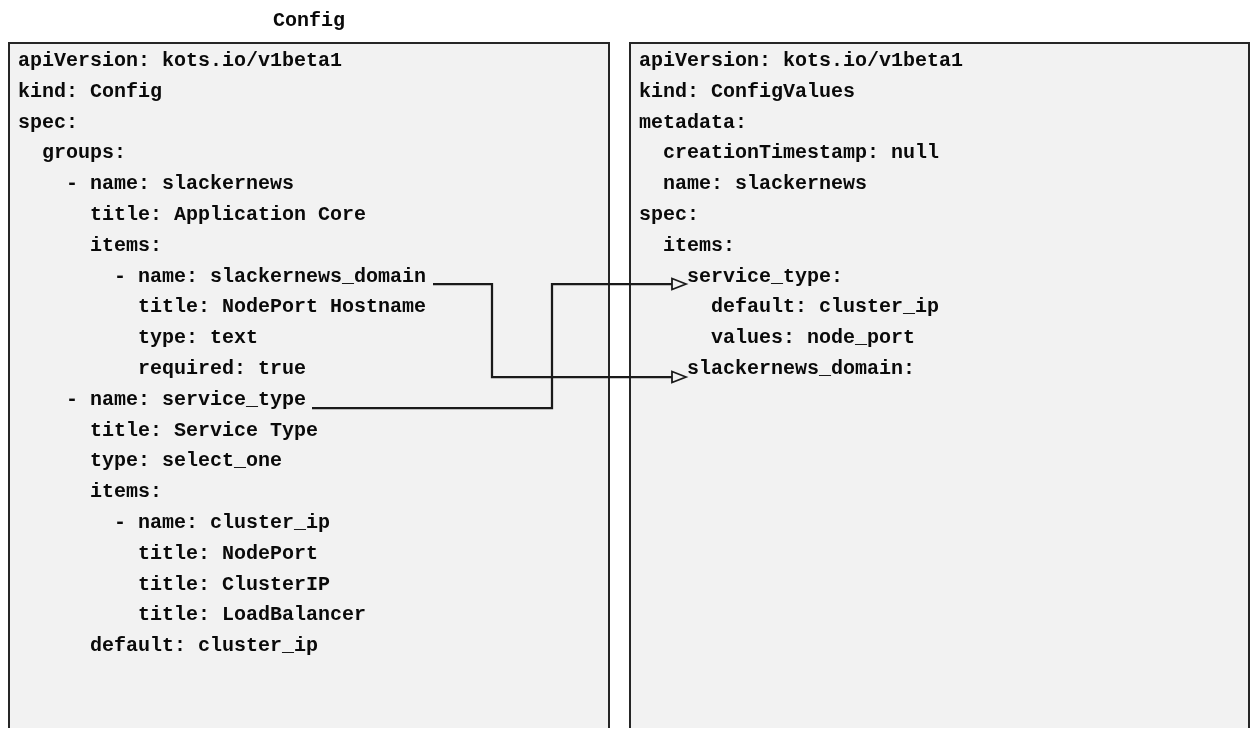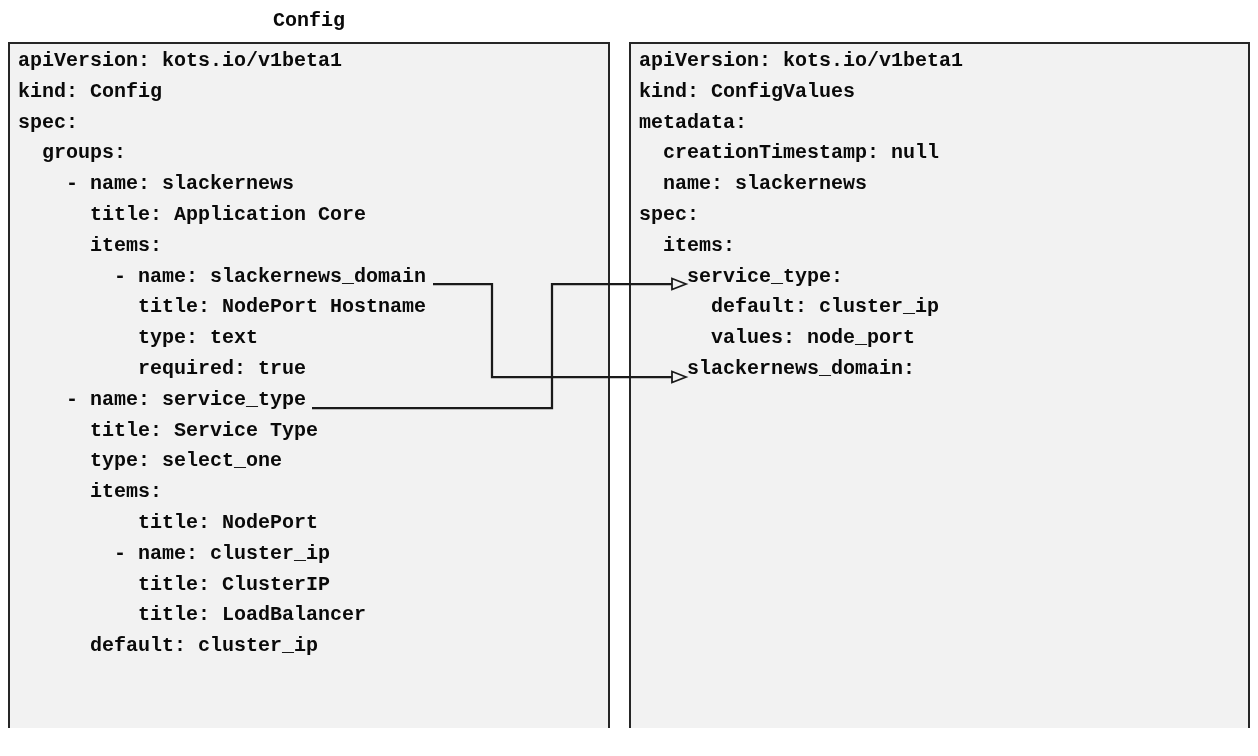--- a/index.html
+++ b/index.html
@@ -87,22 +87,22 @@
       <div class="code-line">      title: Application Core</div>
       <div class="code-line">      items:</div>
       <div class="code-line">        - name: slackernews_domain</div>
       <div class="code-line">          title: NodePort Hostname</div>
       <div class="code-line">          type: text</div>
       <div class="code-line">          required: true</div>
       <div class="code-line">    - name: service_type</div>
       <div class="code-line">      title: Service Type</div>
       <div class="code-line">      type: select_one</div>
       <div class="code-line">      items:</div>
+      <div class="code-line">        - name: cluster_ip</div>
       <div class="code-line">          title: NodePort</div>
-      <div class="code-line">        - name: cluster_ip</div>
       <div class="code-line">          title: ClusterIP</div>
       <div class="code-line">          title: LoadBalancer</div>
       <div class="code-line">      default: cluster_ip</div>
     </div>
 
   <div class="panel right">
       <div class="code-line">apiVersion: kots.io/v1beta1</div>
       <div class="code-line">kind: ConfigValues</div>
       <div class="code-line">metadata:</div>
       <div class="code-line">  creationTimestamp: null</div>

